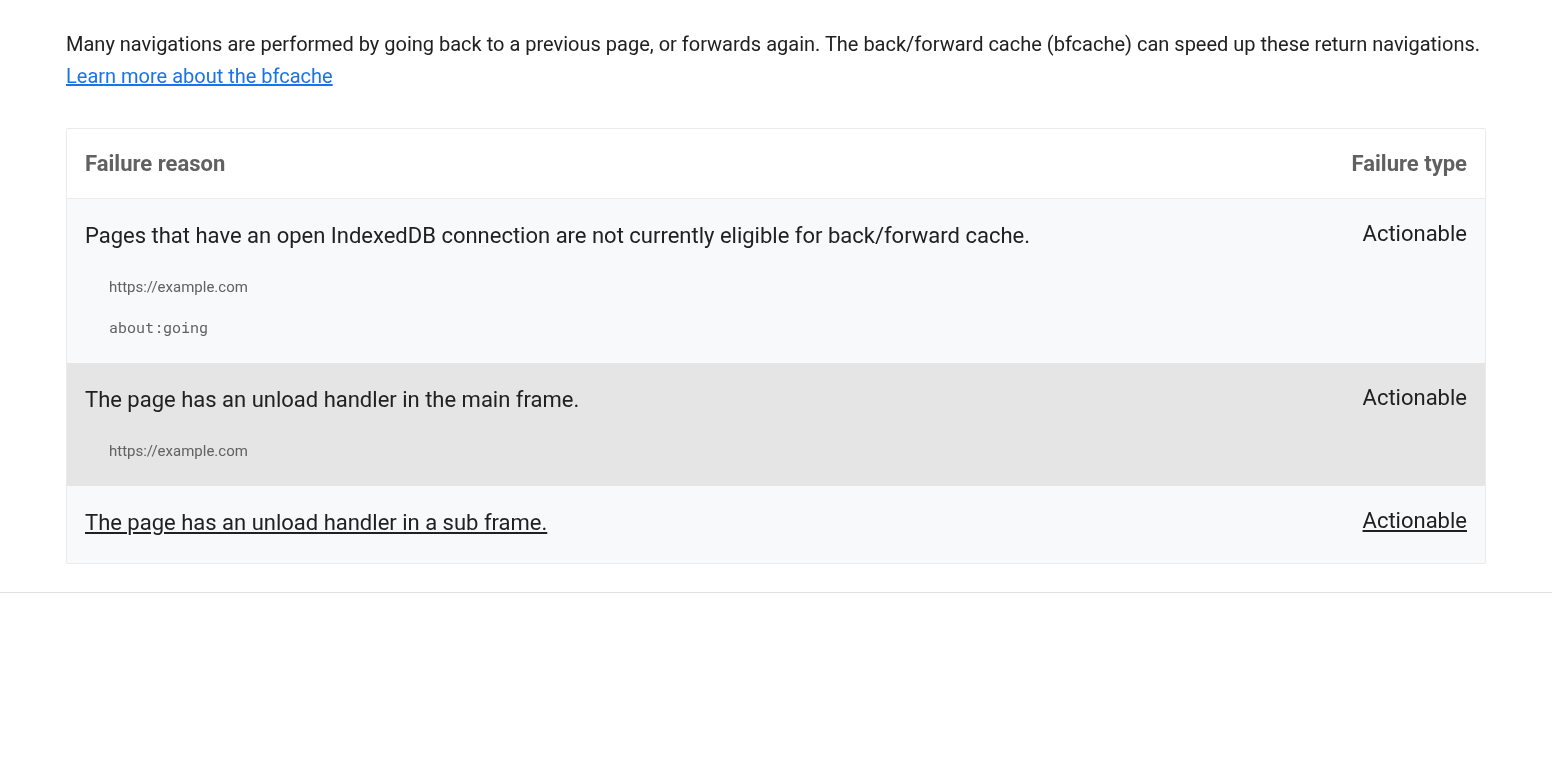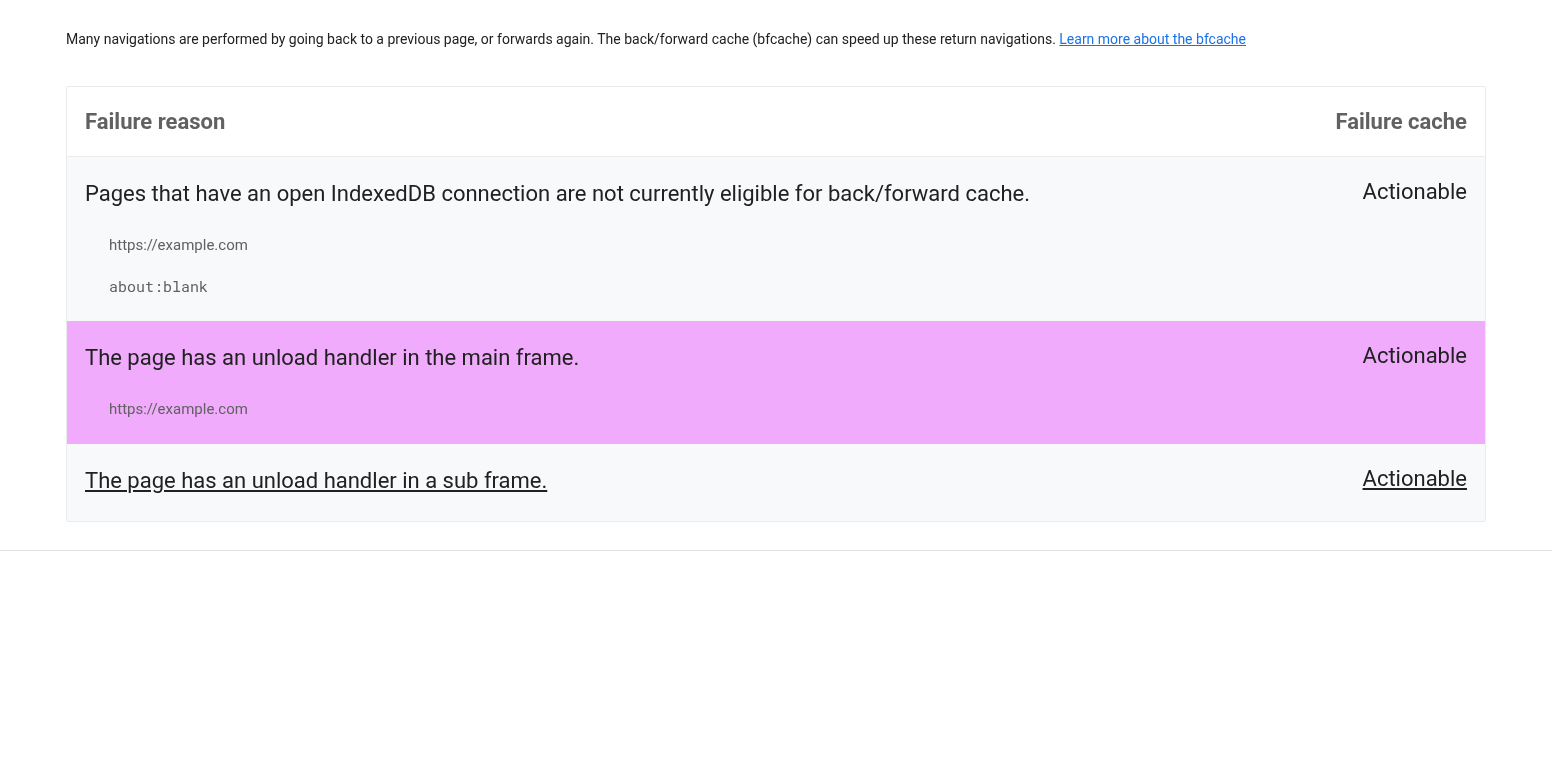--- a/index.html
+++ b/index.html
@@ -59,21 +59,21 @@
     }
     .chevron svg {
       width: 20px;
       height: 20px;
       fill: #616161;
     }
     .body {
       padding: 28px 66px 28px 66px;
     }
     .description {
-      font-size: 14px;
+      font-size: 20px;
       line-height: 1.6;
       color: #212121;
       margin-bottom: 36px;
     }
     .description a {
       color: #1a73e8;
       text-decoration: underline;
     }
     .table {
       border: 1px solid #ebebeb;
@@ -141,34 +141,34 @@
 <div class="container">
 
   <div class="body">
     <p class="description">
       <span>Many navigations are performed by going back to a previous page, or forwards again. The back/forward cache (bfcache) can speed up these return navigations. </span><a href="#">Learn more about the bfcache</a>
     </p>
 
     <div class="table">
       <div class="table-header">
         <span class="th">Failure reason</span>
-        <span class="th">Failure cache</span>
+        <span class="th">Failure type</span>
       </div>
       <div id="table-body">
           <div class="table-row" style="background: rgb(248, 249, 250);">
             <div class="row-main">
               <span class="reason">Pages that have an open IndexedDB connection are not currently eligible for back/forward cache.</span>
               <span class="type">Actionable</span>
             </div>
             <div class="urls">
               <div class="url">https://example.com</div>
-              <div class="url mono">about:blank</div>
+              <div class="url mono">about:going</div>
             </div>
           </div>
-          <div class="table-row" style="background: #f0abfc;">
+          <div class="table-row" style="background: #e5e5e5;">
             <div class="row-main">
               <span class="reason">The page has an unload handler in the main frame.</span>
               <span class="type">Actionable</span>
             </div>
             <div class="urls">
               <div class="url">https://example.com</div>
             </div>
           </div>
           <div class="table-row" style="background: rgb(248, 249, 250); text-decoration: underline;">
             <div class="row-main">

